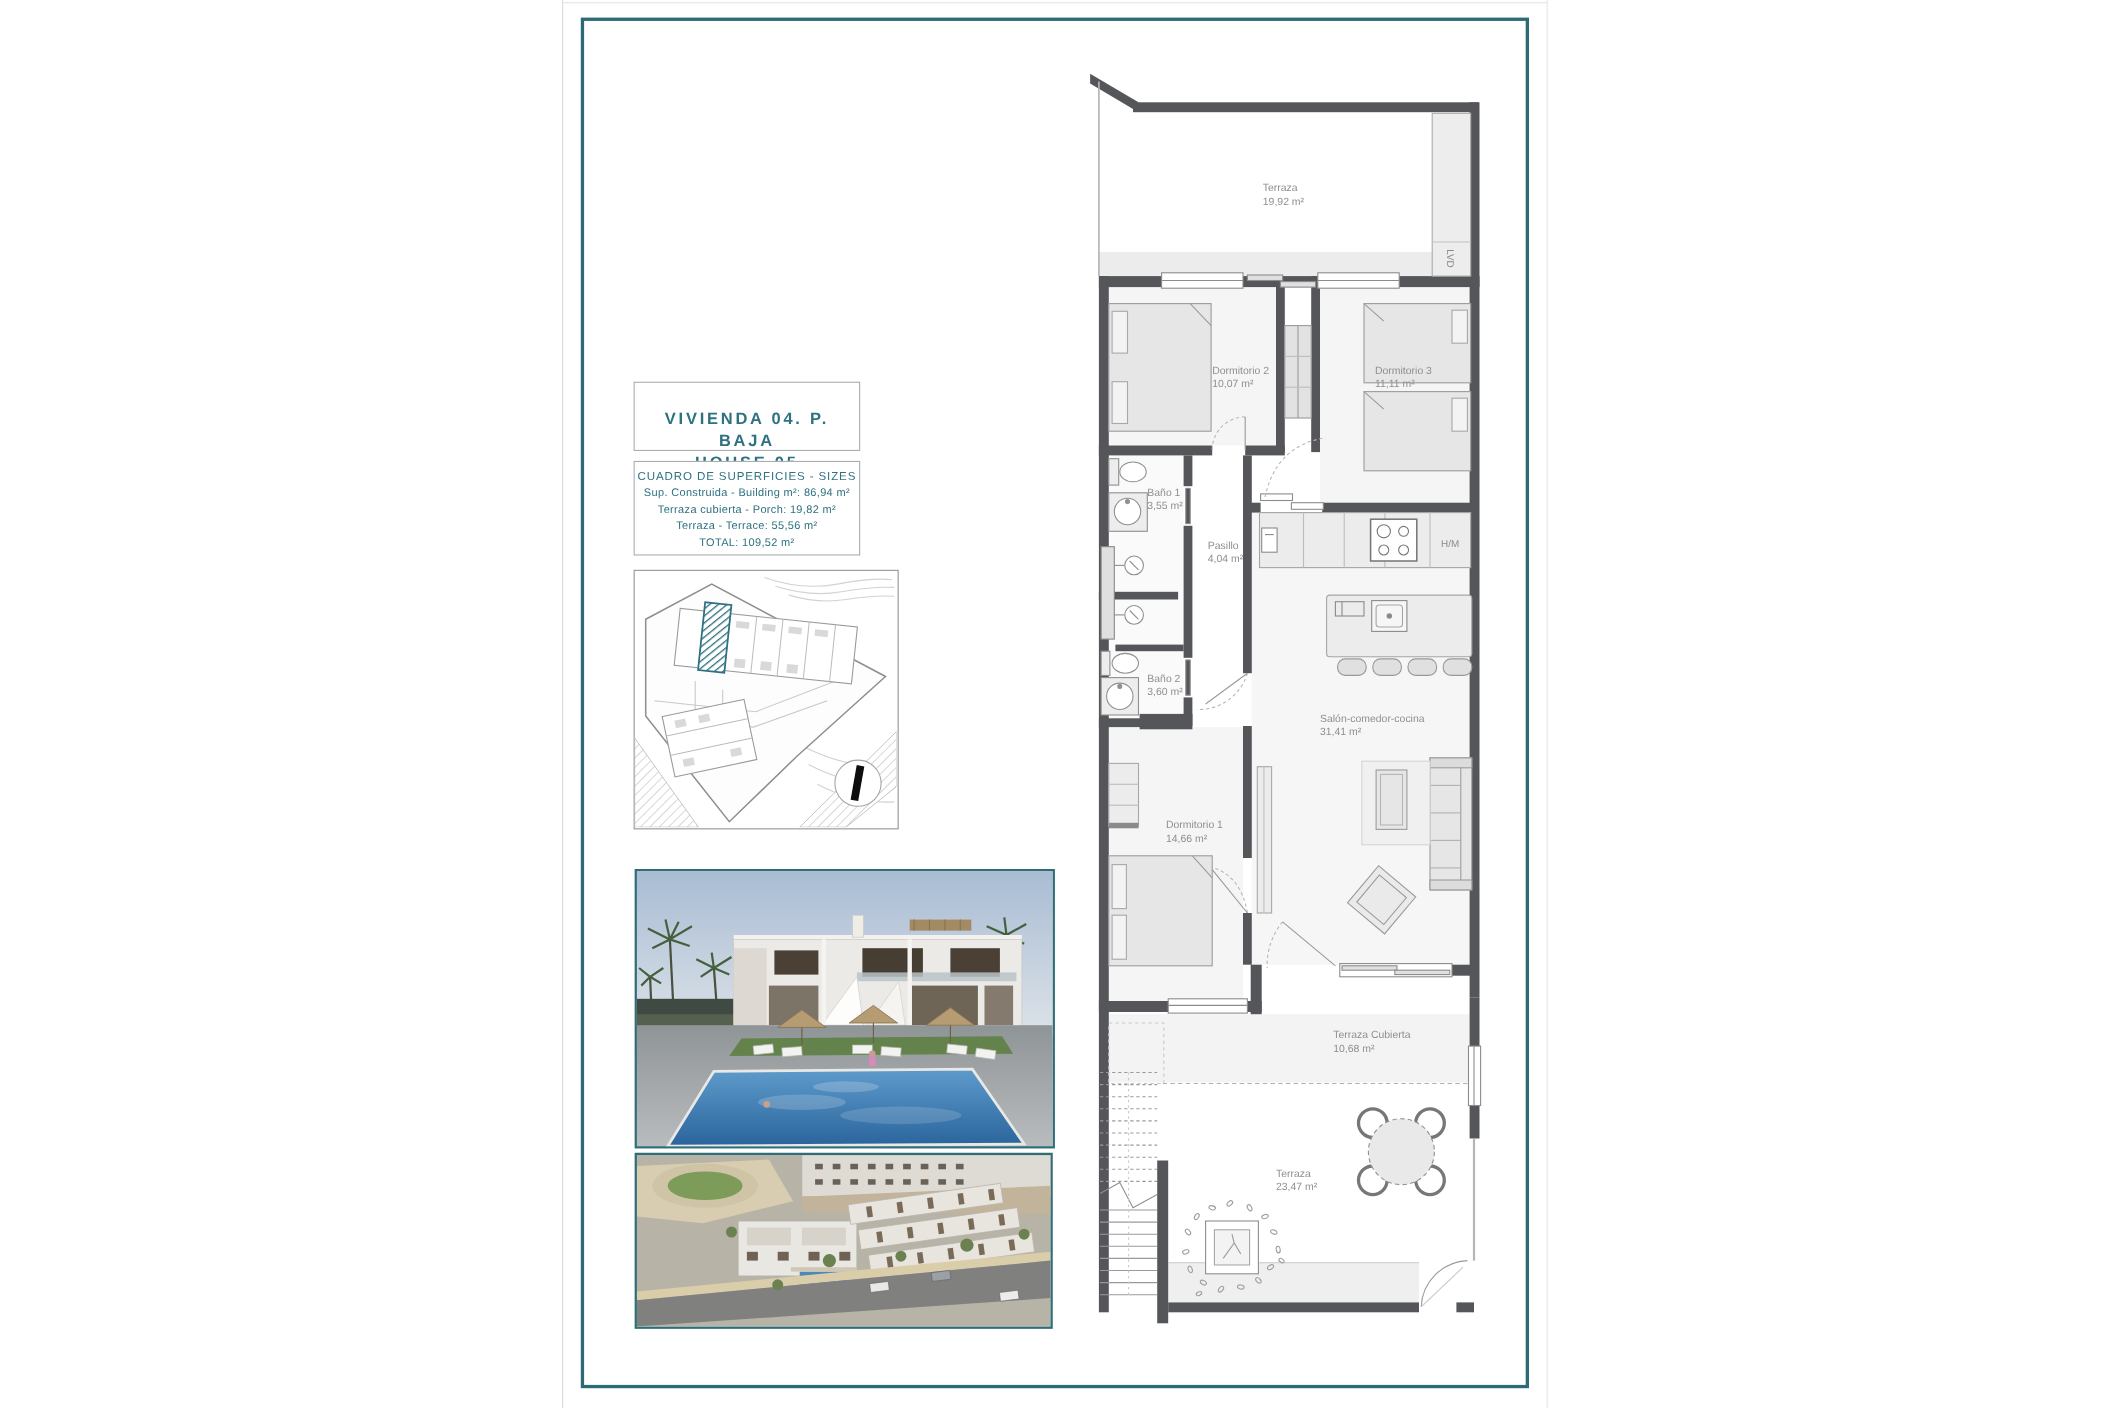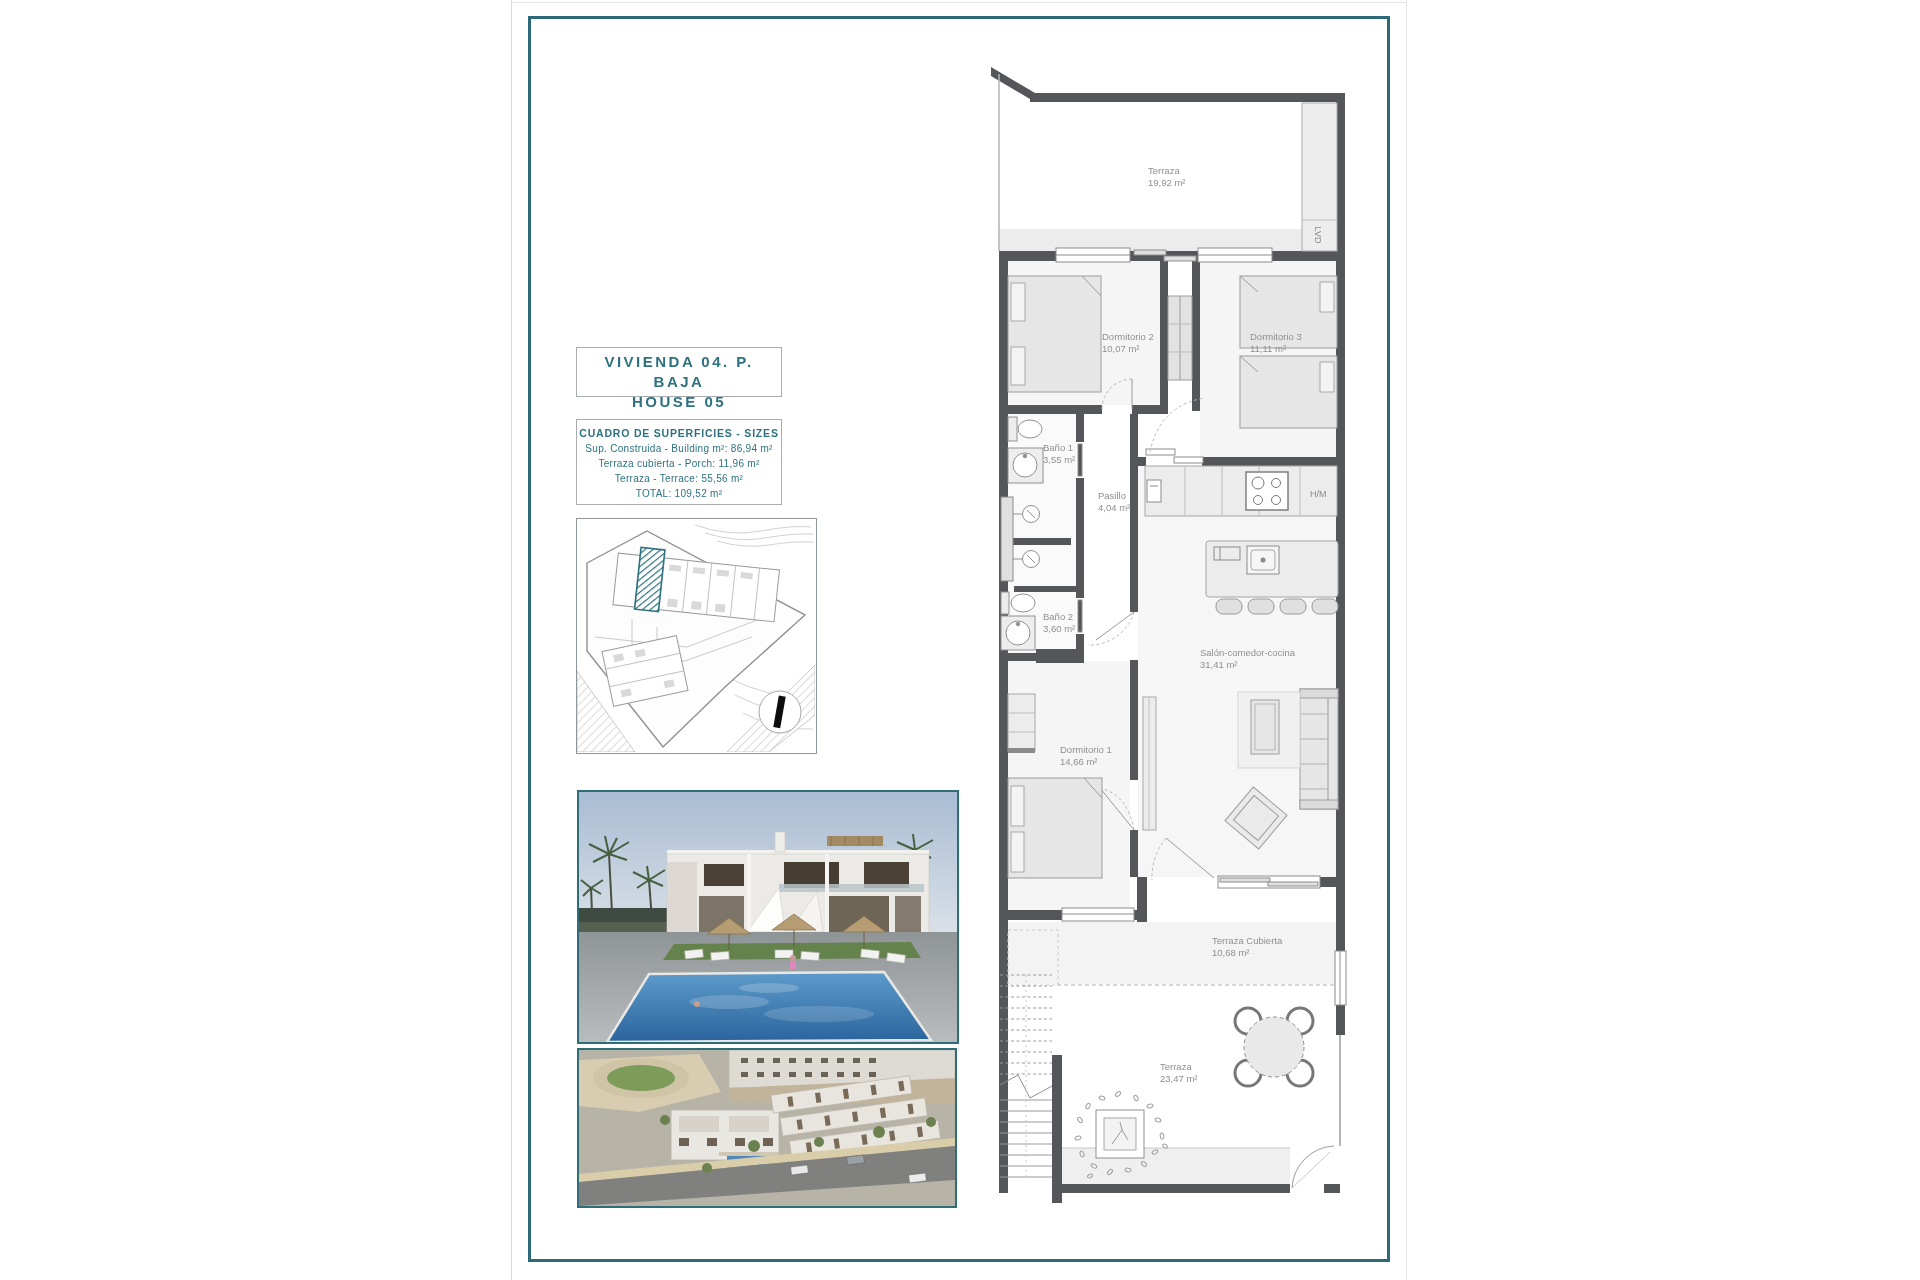--- a/index.html
+++ b/index.html
@@ -2,24 +2,24 @@
 <html><head>
 <meta charset="utf-8">
 <style>
   html,body{margin:0;padding:0;background:#ffffff;}
   #canvas{position:relative;width:1920px;height:1280px;background:#ffffff;overflow:hidden;
           font-family:"Liberation Sans", sans-serif;}
   .sheet-edge{position:absolute;background:#d9d9d9;}
   .frame{position:absolute;left:528px;top:16px;width:856px;height:1240px;
          border:3px solid #2b6a76;background:transparent;}
   .cadbox{position:absolute;border:1px solid #a9adb2;background:#fff;box-sizing:border-box;text-align:center;}
-  .title-box{left:576px;top:347px;width:206px;height:50px;padding-top:4px;}
+  .title-box{left:576px;top:347px;width:206px;height:63px;padding-top:23px;}
   .title-line{color:#2e7280;font-size:15px;font-weight:600;letter-spacing:2.5px;line-height:20px;}
   .sizes-box{left:576px;top:419px;width:206px;height:86px;padding-top:6px;}
-  .sizes-heading{color:#2e7280;font-size:10.5px;font-weight:700;letter-spacing:0.8px;line-height:15px;}
+  .sizes-heading{color:#2e7280;font-size:10.5px;font-weight:400;letter-spacing:0.8px;line-height:15px;}
   .sizes-row{color:#2e7280;font-size:10px;letter-spacing:0.3px;line-height:15px;}
   .site-box{left:576px;top:518px;width:241px;height:236px;border:1.5px solid #8f969b;}
   .render{position:absolute;border:2px solid #2e6e79;box-sizing:border-box;background:#cfd5da;}
   .render1{left:577px;top:790px;width:382px;height:254px;}
   .render2{left:577px;top:1048px;width:380px;height:160px;}
   .plan{position:absolute;left:989px;top:60px;width:402px;height:1150px;}
   svg{display:block;}
   .room-name,.room-area{font-family:"Liberation Sans",sans-serif;font-size:9.5px;fill:#8f8f8f;}
   .ann{font-family:"Liberation Sans",sans-serif;font-size:9px;fill:#8a8a8a;}
 </style>
@@ -35,21 +35,21 @@
   <div class="frame"></div>
 
   <div class="cadbox title-box">
     <div class="title-line">VIVIENDA 04. P. BAJA</div>
     <div class="title-line">HOUSE 05</div>
   </div>
 
   <div class="cadbox sizes-box">
     <div class="sizes-heading">CUADRO DE SUPERFICIES - SIZES</div>
     <div class="sizes-row">Sup. Construida - Building m²: 86,94 m²</div>
-    <div class="sizes-row">Terraza cubierta - Porch: 11,96 m²</div>
+    <div class="sizes-row">Terraza cubierta - Porch: 19,82 m²</div>
     <div class="sizes-row">Terraza - Terrace: 55,56 m²</div>
     <div class="sizes-row">TOTAL: 109,52 m²</div>
   </div>
 
   <div class="cadbox site-box">
     <svg width="238" height="233" viewBox="0 0 238 233">
       <defs>
         <pattern id="tealHatch" width="5" height="5" patternTransform="rotate(45)" patternUnits="userSpaceOnUse">
           <rect width="5" height="5" fill="#ffffff"></rect>
             <line x1="0" y1="0" x2="0" y2="5" stroke="#2e7280" stroke-width="2.4"></line>

